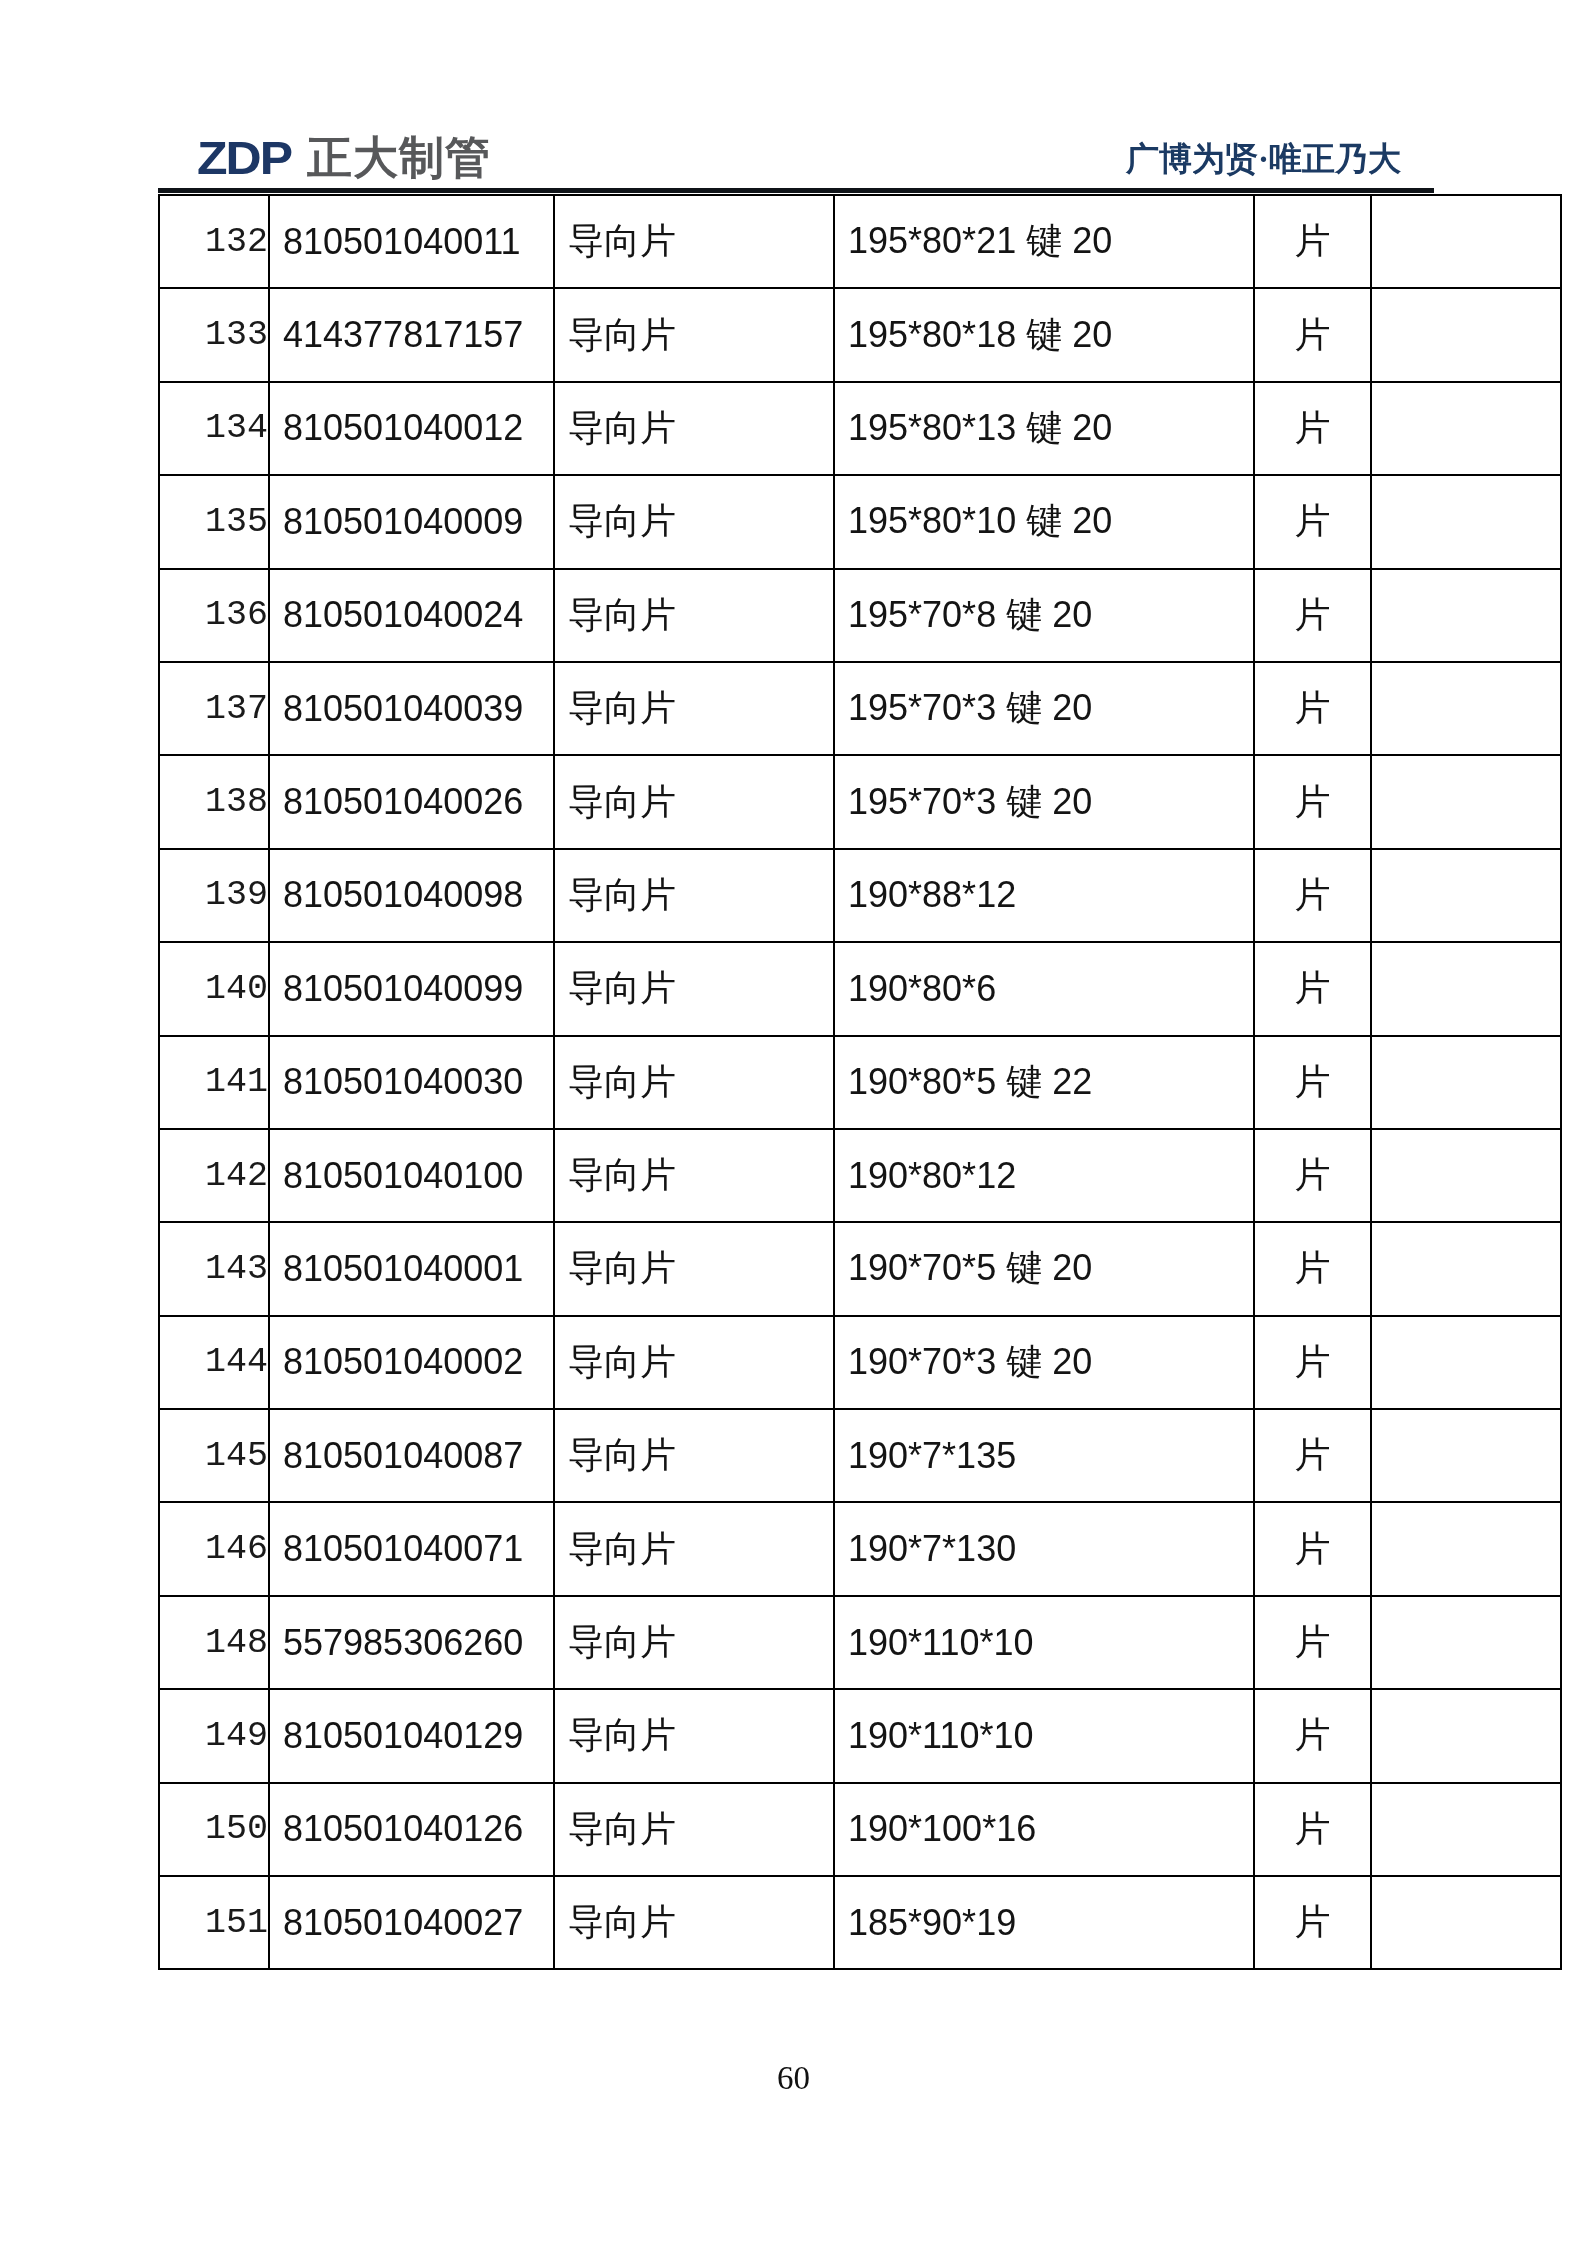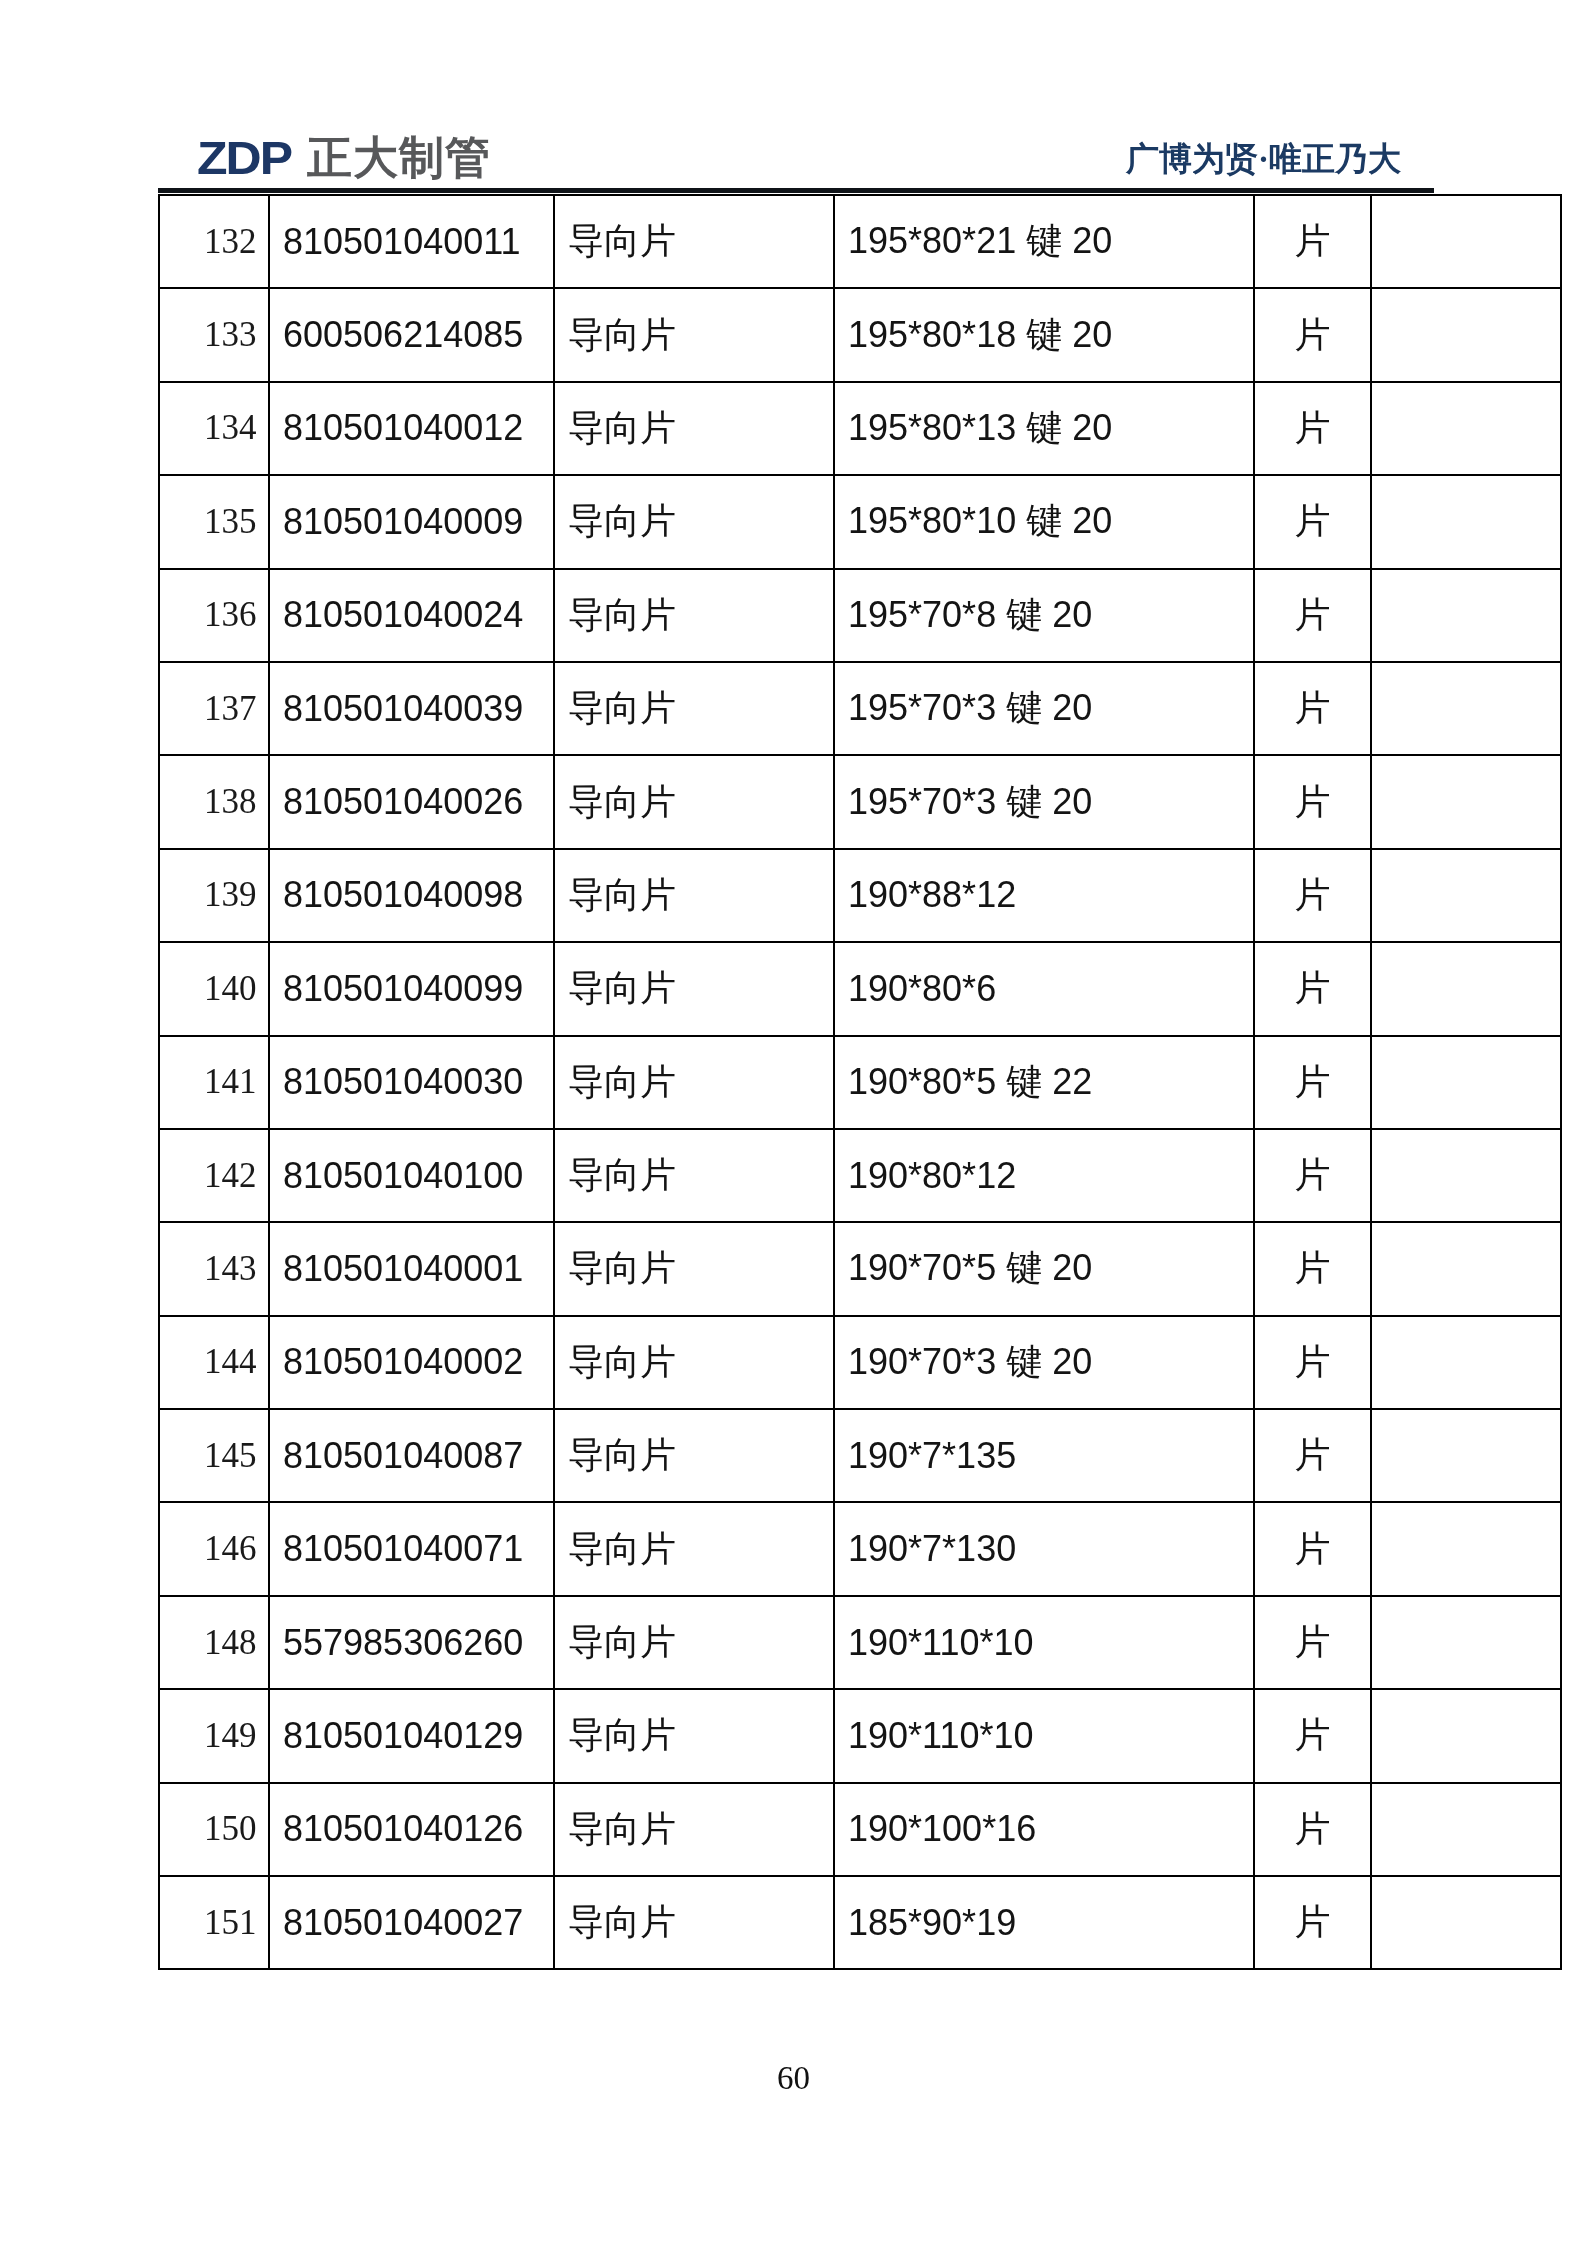--- a/index.html
+++ b/index.html
@@ -63,25 +63,24 @@
     overflow:hidden;
     white-space:nowrap;
   }
   .parts-table col.c-no{width:110px;}
   .parts-table col.c-code{width:285px;}
   .parts-table col.c-name{width:280px;}
   .parts-table col.c-spec{width:420px;}
   .parts-table col.c-unit{width:117px;}
   .parts-table col.c-note{width:190px;}
   .parts-table td.col-no{
-    font-family:Liberation Serif, serif;
+    font-family:Liberation Mono, monospace;
     font-size:35px;
-    text-align:left;
+    text-align:right;
     color:#1a1a1a;
-    padding-left:44px;
   }
   .parts-table td.col-code,
   .parts-table td.col-name,
   .parts-table td.col-spec{
     font-family:"Liberation Sans",sans-serif;
     font-size:36px;
     text-align:left;
     padding-left:13px;
     color:#141414;
   }
@@ -126,21 +125,21 @@
       <tr>
         <td class="col-no">132</td>
         <td class="col-code">810501040011</td>
         <td class="col-name">导向片</td>
         <td class="col-spec">195*80*21 键 20</td>
         <td class="col-unit">片</td>
         <td class="col-note"></td>
       </tr>
       <tr>
         <td class="col-no">133</td>
-        <td class="col-code">600506214085</td>
+        <td class="col-code">414377817157</td>
         <td class="col-name">导向片</td>
         <td class="col-spec">195*80*18 键 20</td>
         <td class="col-unit">片</td>
         <td class="col-note"></td>
       </tr>
       <tr>
         <td class="col-no">134</td>
         <td class="col-code">810501040012</td>
         <td class="col-name">导向片</td>
         <td class="col-spec">195*80*13 键 20</td>

